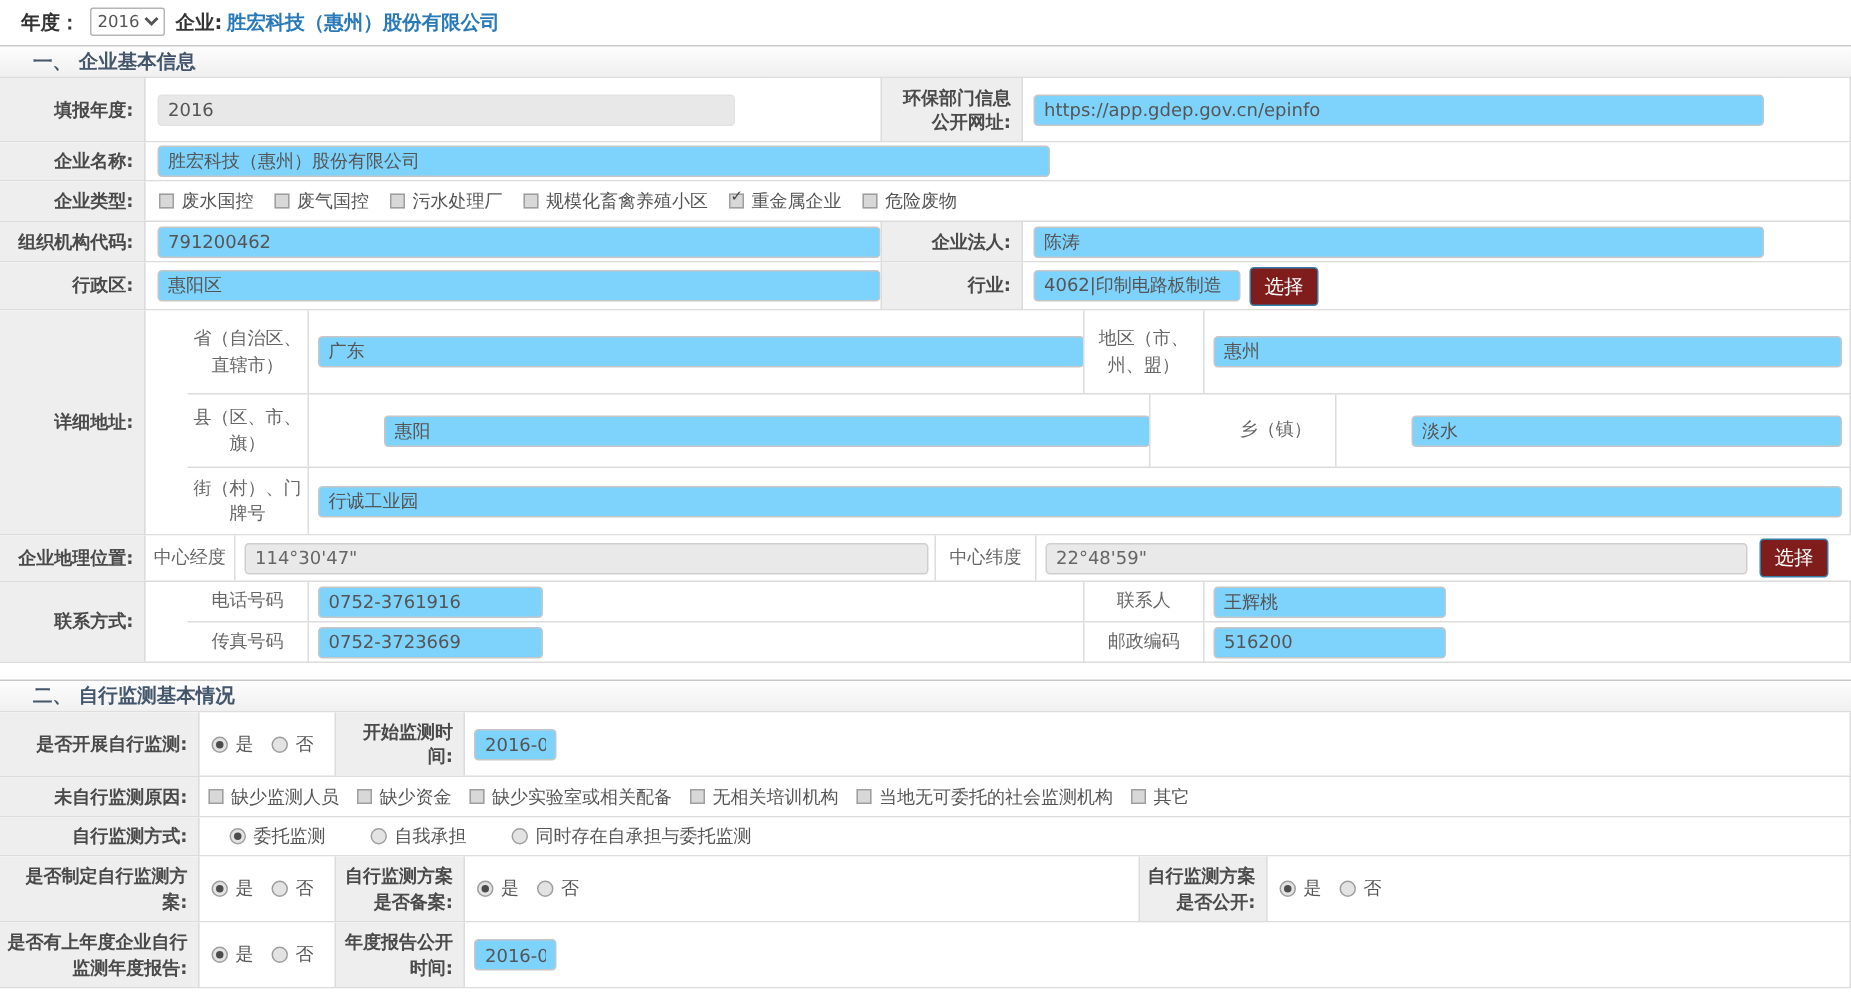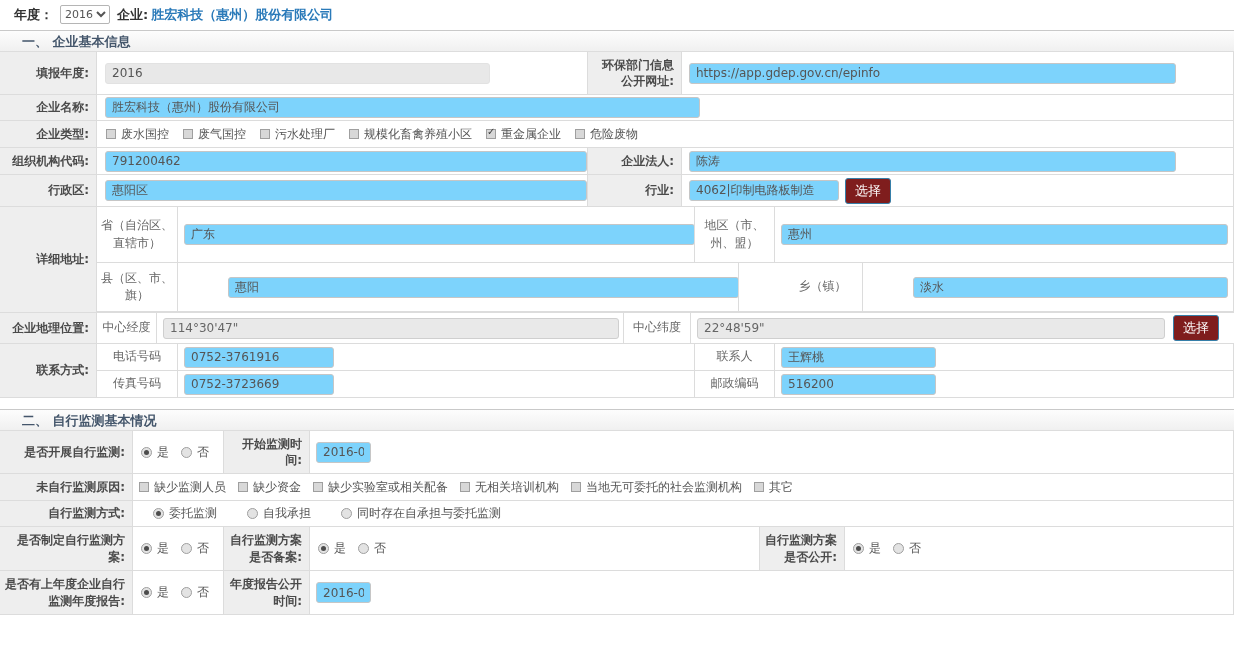--- a/index.html
+++ b/index.html
@@ -40,21 +40,21 @@
     display: flex; align-items: center;
     padding: 2px 4px; overflow: hidden; flex: none;
   }
   .cell.last { flex: 1; }
   .lbl {
     background: #eee; font-weight: bold; color: #4a4a4a;
     justify-content: flex-end; text-align: right; padding-right: 7px;
     line-height: 1.35;
   }
   .sub { color: #666; justify-content: center; text-align: center; line-height: 1.45; }
-  .col { flex: 1; display: flex; flex-direction: column; min-width: 0; }
+  .col { flex: 1; display: flex; flex-direction: column; min-width: 0; padding-left: 28px; }
   .irow { display: flex; border-bottom: 1px solid #dcdcdc; align-items: stretch; }
   .irow.lastr { border-bottom: 0; }
 
   
   .w-l1 { width: 97px; }
   .w-v1 { width: 491px; }
   .w-l2 { width: 94px; }
   .w-sub { width: 81px; }
   .w-av { width: 517px; }
   .w-sub2 { width: 80px; }
@@ -196,21 +196,21 @@
     </div>
   </div>
 
   <div class="row h32">
     <div class="cell lbl w-l1">行政区:</div>
     <div class="cell w-v1">
       <input class="in ml4" style="width: 482px;" value="惠阳区">
     </div>
     <div class="cell lbl w-l2">行业:</div>
     <div class="cell last">
-      <input class="in ml3" style="width: 150px; margin-right: 6px;" value="4062|印制电路板制造">
+      <input class="in ml3" style="width: 138px; margin-right: 6px;" value="4062|印制电路板制造">
       <button class="btn">选择</button>
     </div>
   </div>
 
   <div class="row">
     <div class="cell lbl w-l1" style="align-items:center">详细地址:</div>
     <div class="col">
       <div class="irow ih56">
         <div class="cell sub w-sub">省（自治区、直辖市）</div>
         <div class="cell w-av">
@@ -224,20 +224,26 @@
       <div class="irow ih49">
         <div class="cell sub w-sub">县（区、市、旗）</div>
         <div class="cell w-av">
           <input class="in ml2" style="width: 511px;" value="惠阳">
         </div>
         <div class="cell sub w-sub2">乡（镇）</div>
         <div class="cell last">
           <input class="in grow-edge ml2" value="淡水" style="">
         </div>
       </div>
+      <div class="irow ih44 lastr">
+        <div class="cell sub w-sub">街（村）、门牌号</div>
+        <div class="cell last">
+          <input class="in grow-edge ml2" value="行诚工业园" style="">
+        </div>
+      </div>
     </div>
   </div>
 
   <div class="row h29">
     <div class="cell lbl w-l1">企业地理位置:</div>
     <div class="cell sub w-geo-l">中心经度</div>
     <div class="cell w-geo-v1">
       <input class="in ghost ml2" style="width: 456px;" readonly="" value="114°30'47&quot;">
     </div>
     <div class="cell sub w-geo-l2">中心纬度</div>

